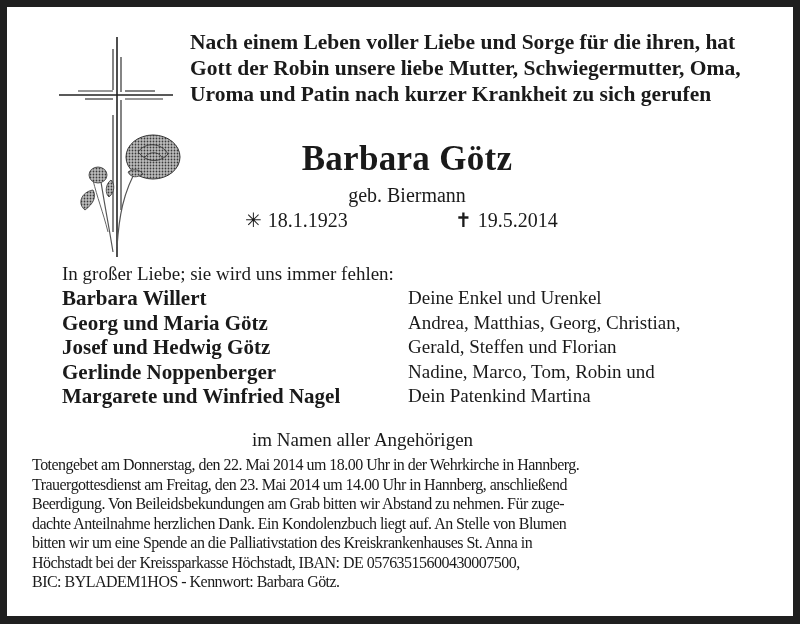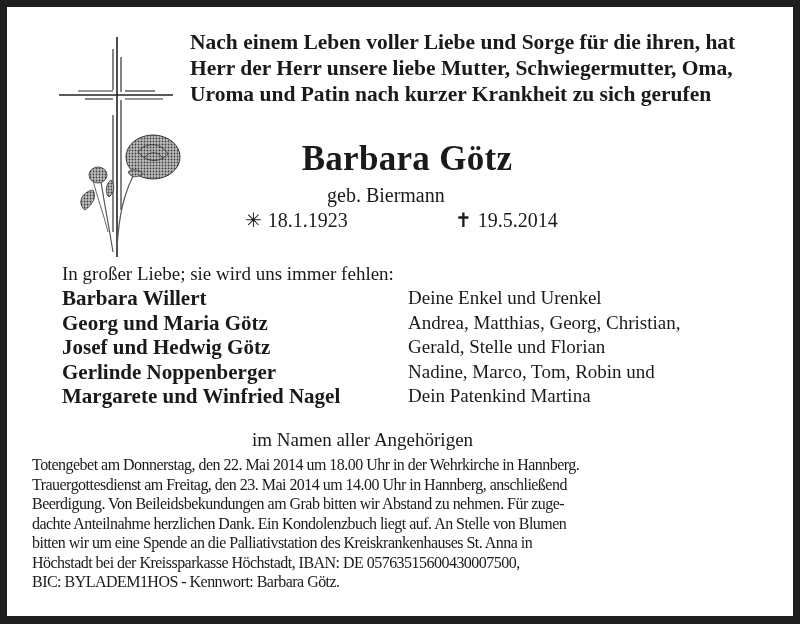--- a/index.html
+++ b/index.html
@@ -38,21 +38,21 @@
       font-weight: bold;
       font-size: 35px;
       line-height: 40px;
       letter-spacing: 0.3px;
       white-space: nowrap;
     }
     .born-name {
       position: absolute;
       left: 320px; top: 176px;
       width: 160px;
-      text-align: left;
+      text-align: center;
       font-size: 20px;
       line-height: 24px;
       white-space: nowrap;
     }
     .dates {
       position: absolute;
       top: 200px;
       font-size: 20px;
       line-height: 26px;
       white-space: nowrap;
@@ -137,21 +137,21 @@
 
     <ellipse cx="45" cy="143" rx="9" ry="8" fill="url(#dots)" stroke="#333" stroke-width="0.8"></ellipse>
 
     <path d="M40 158 C28 160 24 172 32 178 C40 172 44 165 40 158 Z" fill="url(#dots)" stroke="#333" stroke-width="0.8"></path>
     <path d="M58 148 C52 152 52 162 56 165 C62 160 62 152 58 148 Z" fill="url(#dots)" stroke="#333" stroke-width="0.8"></path>
     <path d="M75 140 C80 136 88 138 90 142 C84 146 78 146 75 140 Z" fill="url(#dots)" stroke="#333" stroke-width="0.8"></path>
   </svg>
 
   <div class="intro">
     <div>Nach einem Leben voller Liebe und Sorge für die ihren, hat</div>
-    <div>Herr der Herr unsere liebe Mutter, Schwiegermutter, Oma,</div>
+    <div>Gott der Robin unsere liebe Mutter, Schwiegermutter, Oma,</div>
     <div>Uroma und Patin nach kurzer Krankheit zu sich gerufen</div>
   </div>
 
   <div class="name">Barbara Götz</div>
   <div class="born-name">geb. Biermann</div>
 
   <div class="dates date-birth">
     <span class="sym">✳</span><span>18.1.1923</span>
   </div>
   <div class="dates date-death">
@@ -164,21 +164,21 @@
     <div>Barbara Willert</div>
     <div>Georg und Maria Götz</div>
     <div>Josef und Hedwig Götz</div>
     <div>Gerlinde Noppenberger</div>
     <div>Margarete und Winfried Nagel</div>
   </div>
 
   <div class="mourners-right">
     <div>Deine Enkel und Urenkel</div>
     <div>Andrea, Matthias, Georg, Christian,</div>
-    <div>Gerald, Stelle und Florian</div>
+    <div>Gerald, Steffen und Florian</div>
     <div>Nadine, Marco, Tom, Robin und</div>
     <div>Dein Patenkind Martina</div>
   </div>
 
   <div class="on-behalf">im Namen aller Angehörigen</div>
 
   <div class="notice">
     <div>Totengebet am Donnerstag, den 22. Mai 2014 um 18.00 Uhr in der Wehrkirche in Hannberg.</div>
     <div>Trauergottesdienst am Freitag, den 23. Mai 2014 um 14.00 Uhr in Hannberg, anschließend</div>
     <div>Beerdigung. Von Beileidsbekundungen am Grab bitten wir Abstand zu nehmen. Für zuge-</div>

